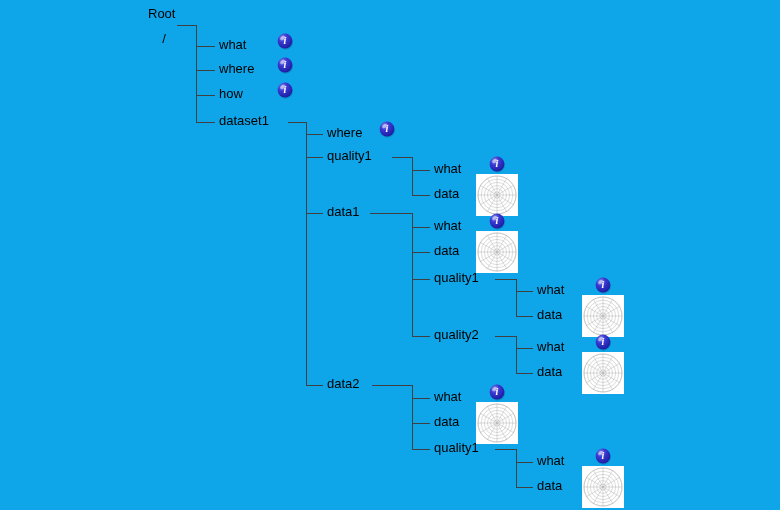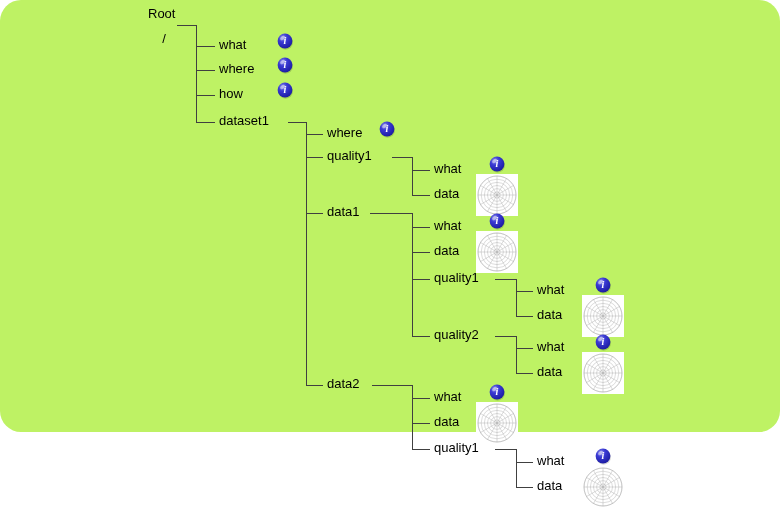--- a/index.html
+++ b/index.html
@@ -9,23 +9,22 @@
   }
   body {
     width: 780px;
     height: 510px;
     overflow: hidden;
     font-family: "Liberation Sans", sans-serif;
   }
   #tree-canvas {
     position: relative;
     width: 780px;
-    height: 432px;
-    background: #bef264;
-    border-radius: 21px;
+    height: 510px;
+    background: #0ea5e9;
   }
   svg.tree-svg {
     position: absolute;
     top: 0;
     left: 0;
     width: 780px;
     height: 510px;
   }
   .node-label {
     font-family: "Liberation Sans", sans-serif;

